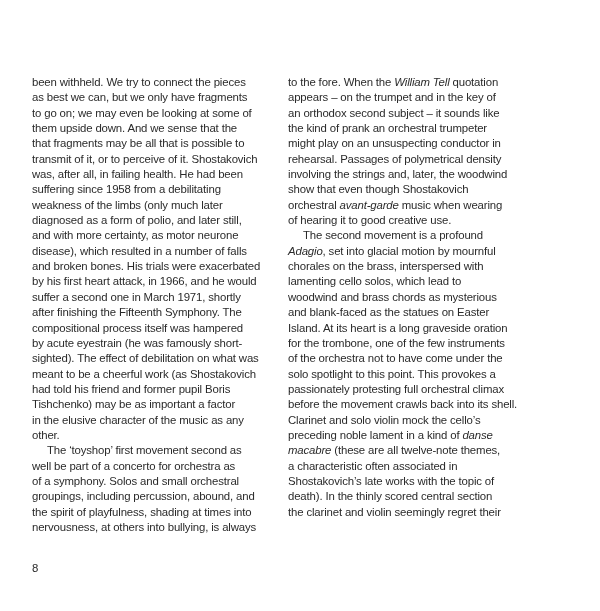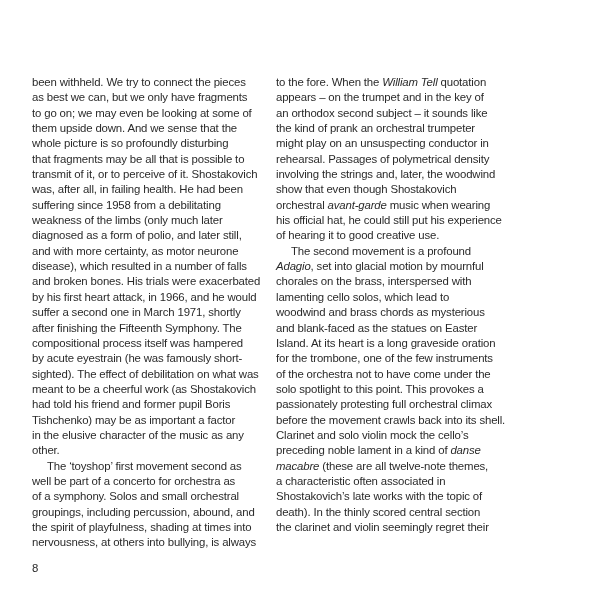--- a/index.html
+++ b/index.html
@@ -8,40 +8,39 @@
     .col {
       position: absolute;
       top: 75px;
       font-family: "Liberation Sans", sans-serif;
       font-size: 11.4px;
       line-height: 15.35px;
       color: #2a2a2a;
       letter-spacing: -0.15px;
     }
     .col-left { left: 32px; width: 240px; }
-    .col-right { left: 276px; width: 262px; }
+    .col-right { left: 288px; width: 262px; }
     .line { white-space: nowrap; display: block; height: 15.35px; }
     .indent { padding-left: 15px; }
     em { font-style: italic; }
     .folio {
       position: absolute; left: 32px; top: 562px;
       font-family: "Liberation Sans", sans-serif;
       font-size: 11.4px; color: #2a2a2a;
     }
   </style>
 </head>
 <body>
 
 <div class="page">
   <div class="col col-left" id="left-col">
       <span class="line">been withheld. We try to connect the pieces</span>
       <span class="line">as best we can, but we only have fragments</span>
       <span class="line">to go on; we may even be looking at some of</span>
       <span class="line">them upside down. And we sense that the</span>
-      <span class="line">whole picture is so profoundly disturbing</span>
       <span class="line">that fragments may be all that is possible to</span>
       <span class="line">transmit of it, or to perceive of it. Shostakovich</span>
       <span class="line">was, after all, in failing health. He had been</span>
       <span class="line">suffering since 1958 from a debilitating</span>
       <span class="line">weakness of the limbs (only much later</span>
       <span class="line">diagnosed as a form of polio, and later still,</span>
       <span class="line">and with more certainty, as motor neurone</span>
       <span class="line">disease), which resulted in a number of falls</span>
       <span class="line">and broken bones. His trials were exacerbated</span>
       <span class="line">by his first heart attack, in 1966, and he would</span>
@@ -65,21 +64,20 @@
   <div class="col col-right" id="right-col">
       <span class="line"><span>to the fore. When the </span><em>William Tell</em><span> quotation</span></span>
       <span class="line">appears – on the trumpet and in the key of</span>
       <span class="line">an orthodox second subject – it sounds like</span>
       <span class="line">the kind of prank an orchestral trumpeter</span>
       <span class="line">might play on an unsuspecting conductor in</span>
       <span class="line">rehearsal. Passages of polymetrical density</span>
       <span class="line">involving the strings and, later, the woodwind</span>
       <span class="line">show that even though Shostakovich</span>
       <span class="line"><span>orchestral </span><em>avant-garde</em><span> music when wearing</span></span>
-      <span class="line">his official hat, he could still put his experience</span>
       <span class="line">of hearing it to good creative use.</span>
       <span class="line indent">The second movement is a profound</span>
       <span class="line"><span></span><em>Adagio</em><span>, set into glacial motion by mournful</span></span>
       <span class="line">chorales on the brass, interspersed with</span>
       <span class="line">lamenting cello solos, which lead to</span>
       <span class="line">woodwind and brass chords as mysterious</span>
       <span class="line">and blank-faced as the statues on Easter</span>
       <span class="line">Island. At its heart is a long graveside oration</span>
       <span class="line">for the trombone, one of the few instruments</span>
       <span class="line">of the orchestra not to have come under the</span>

